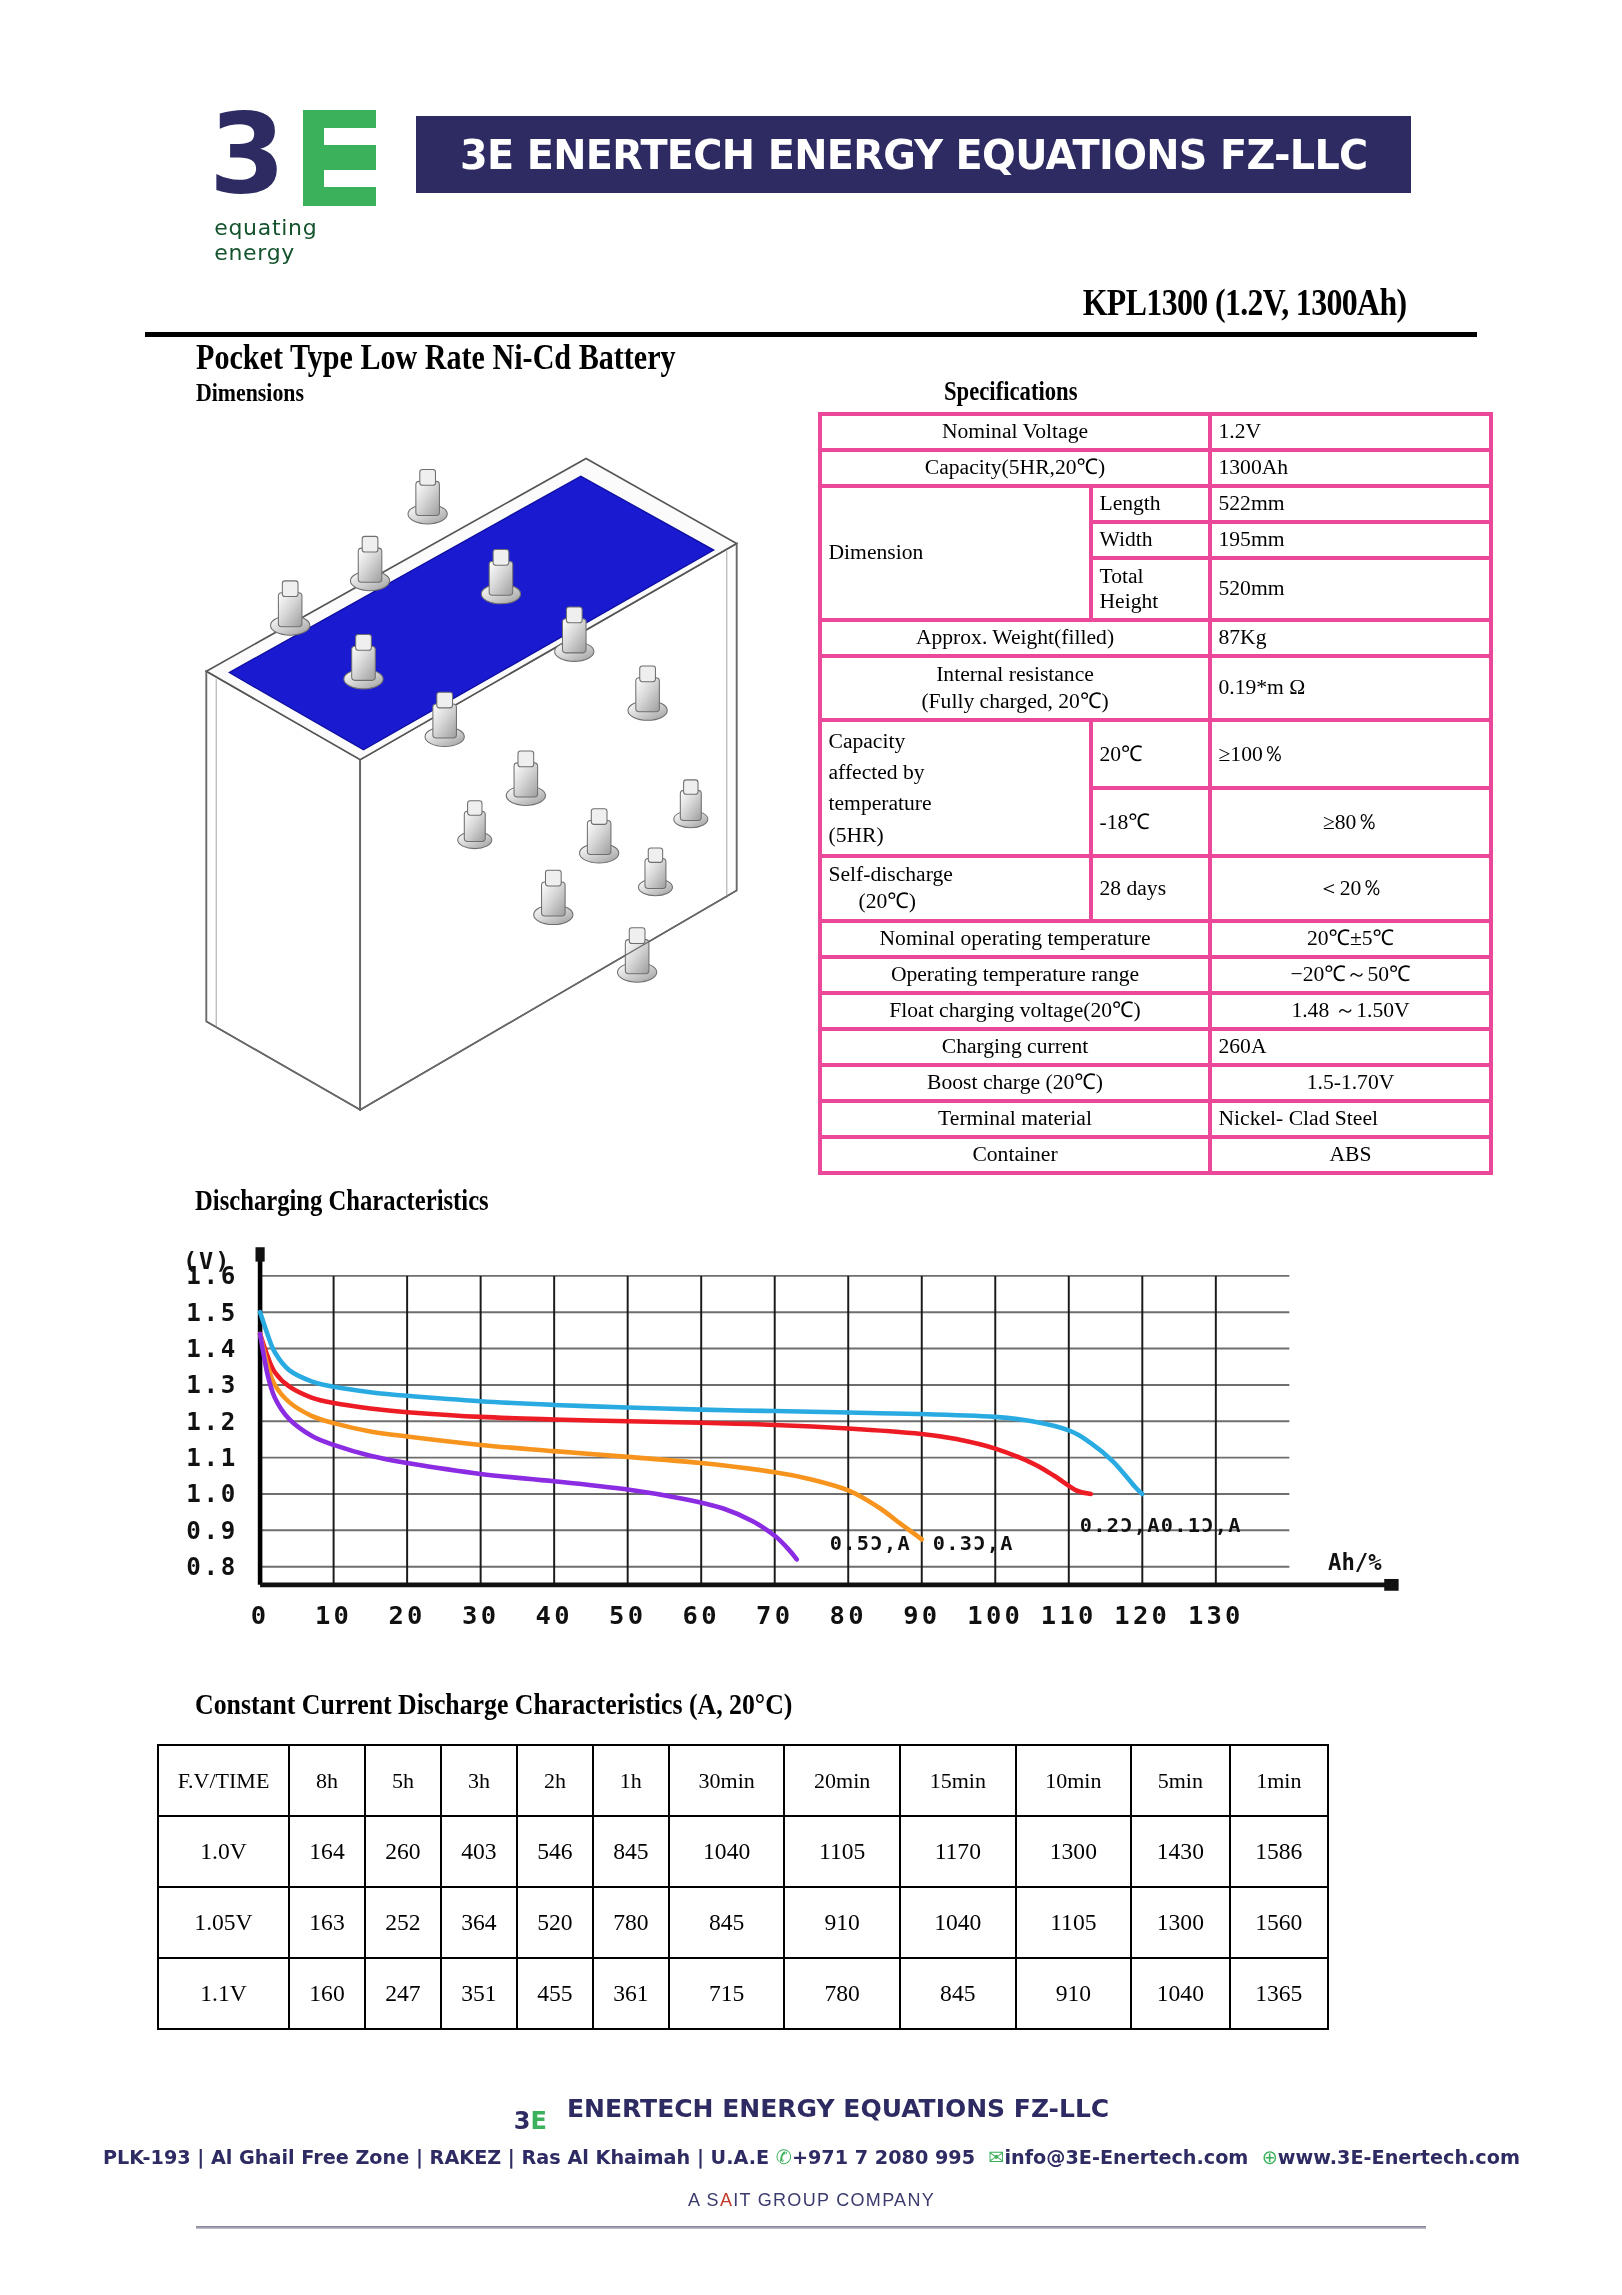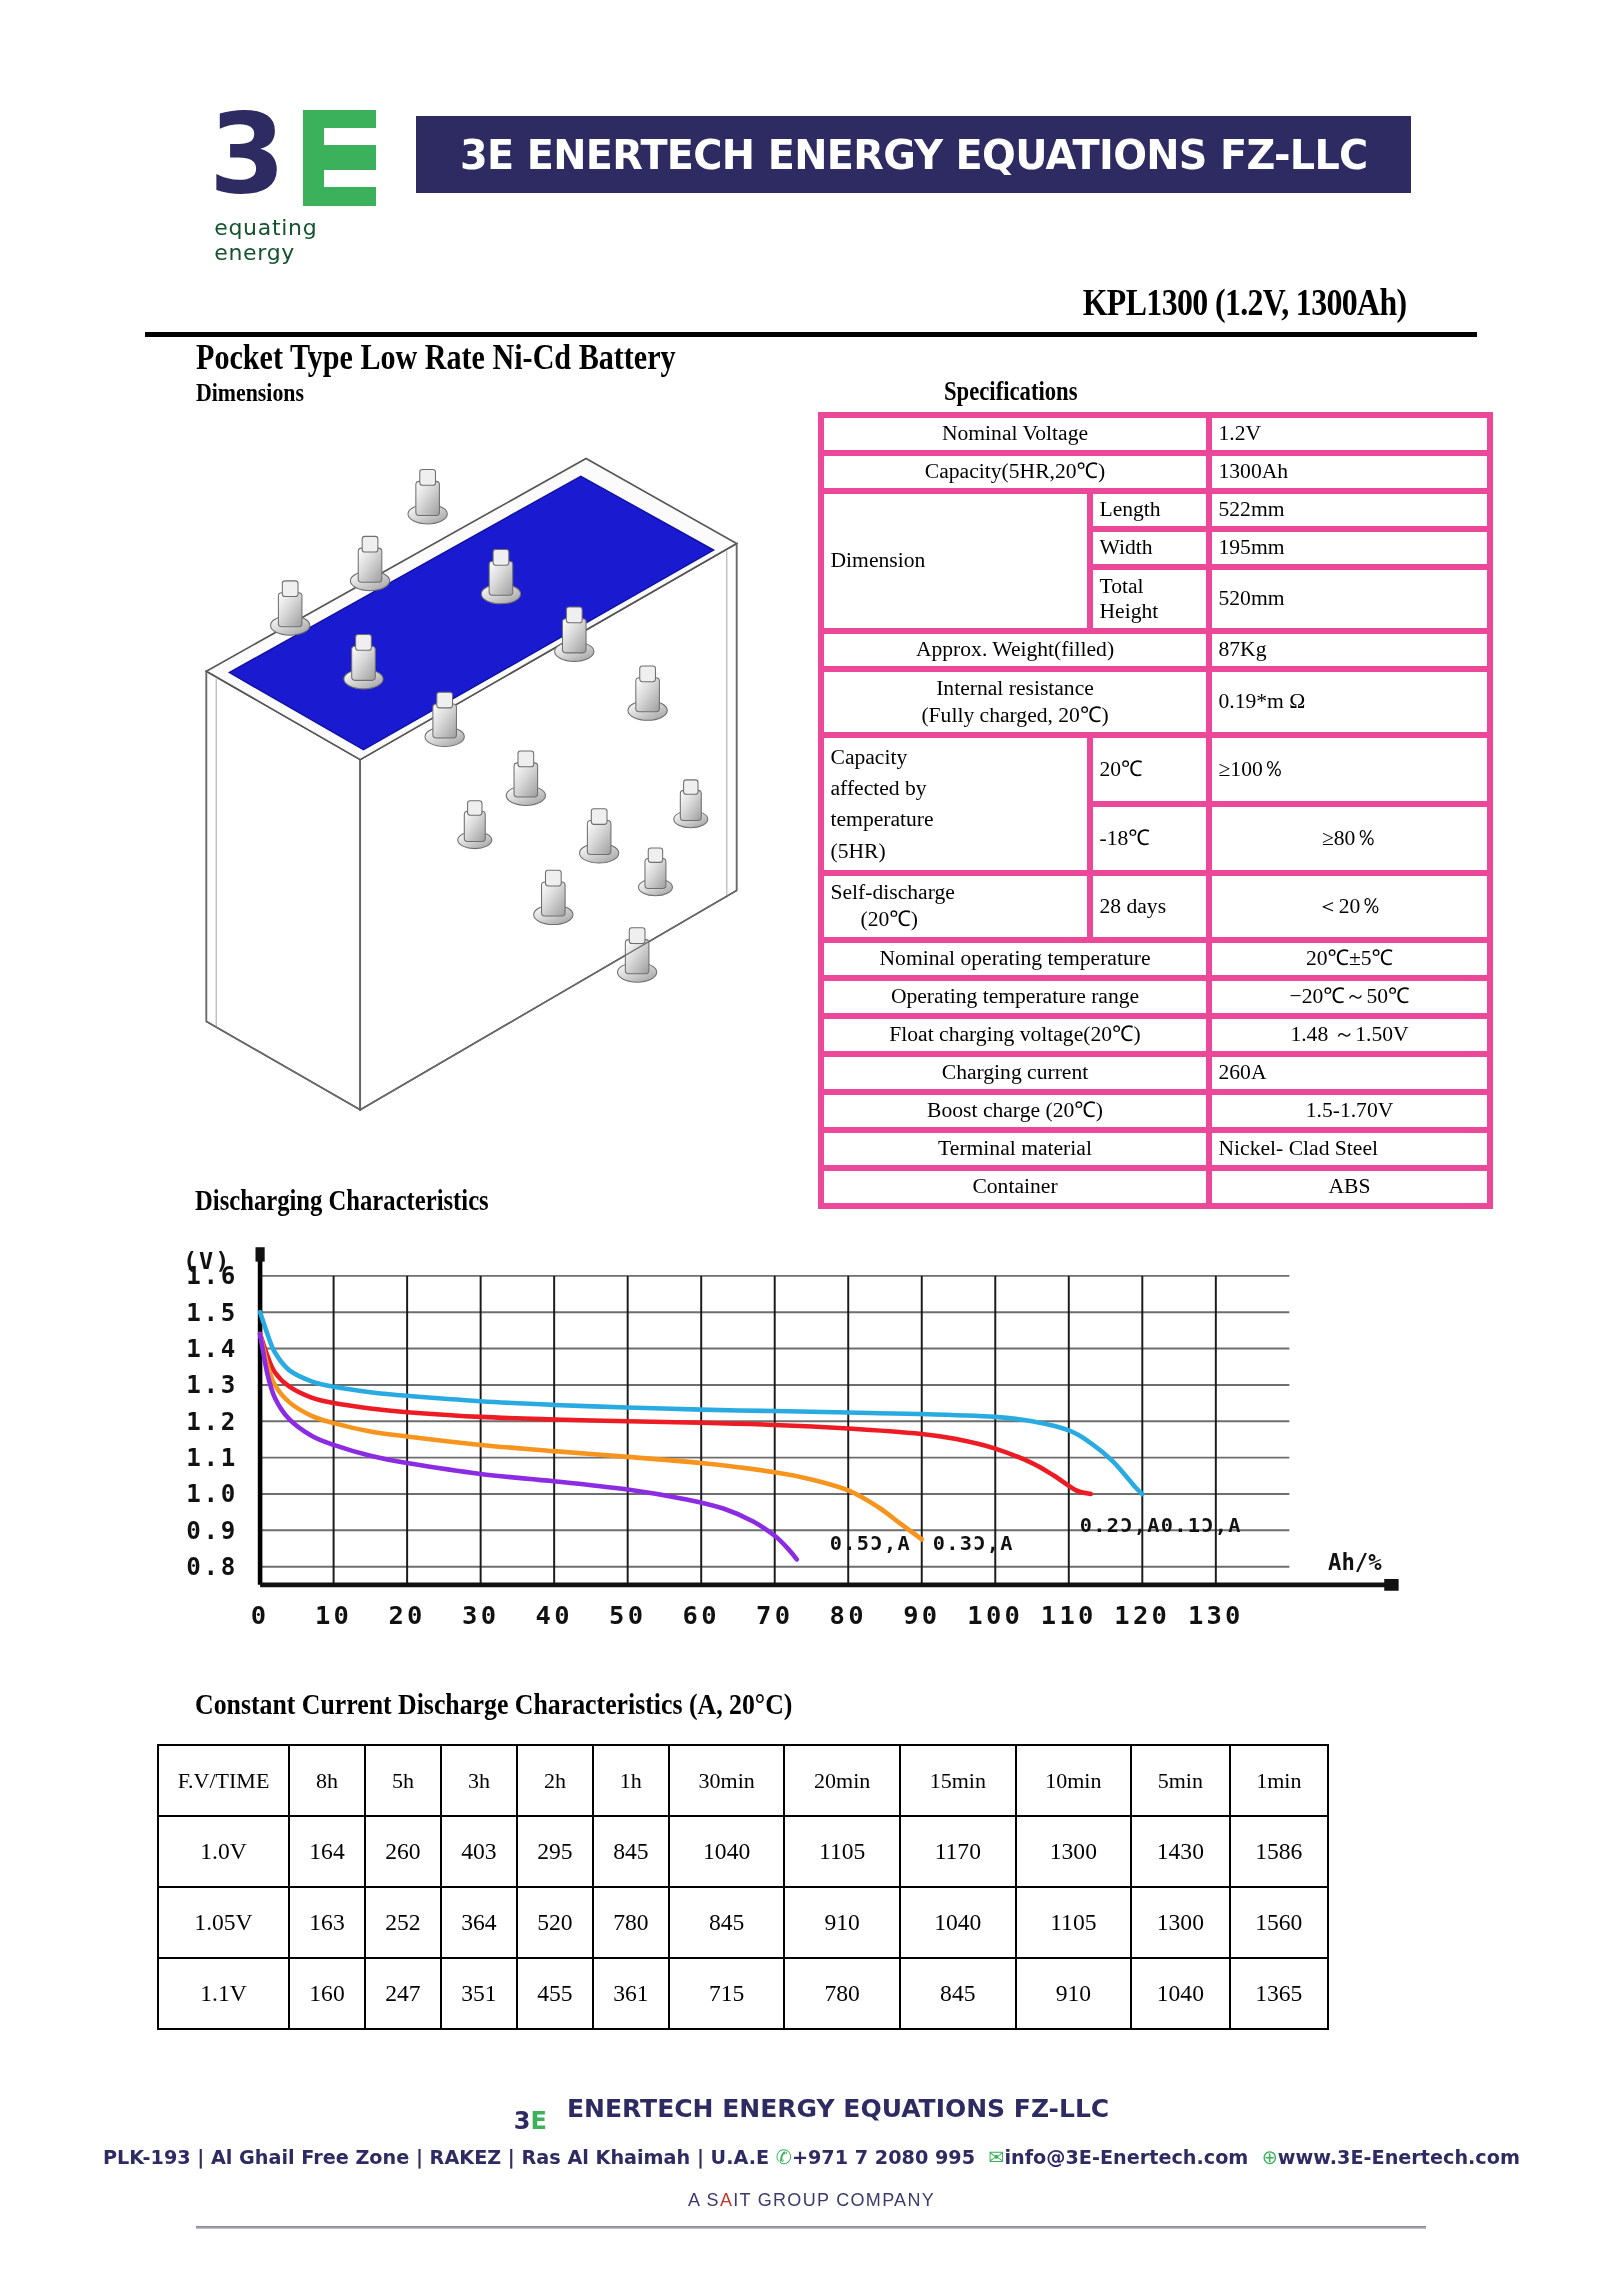--- a/index.html
+++ b/index.html
@@ -86,21 +86,21 @@
 
   
   .spec-table {
     position:absolute; left:818px; top:412px;
     width:675px;
     border-collapse:collapse;
     font-family:"Liberation Serif", serif;
     font-size:21.6px;
   }
   .spec-table td {
-    border:6px solid #ec4899;
+    border:4px solid #ec4899;
     padding:3.3px 6.5px;
     vertical-align:middle;
     line-height:1.18;
     margin-left:28px;
   }
   .sp-label { text-align:center; }
   .sp-label-l { text-align:left; padding-left:17px; }
   .sp-val { text-align:left; padding-left:7.9px; width:281px; }
   .sp-val-c { text-align:center; width:281px; }
   .sp-sub { text-align:left; padding-left:17px; width:119px; }
@@ -476,21 +476,21 @@
           <td>15min</td>
           <td>10min</td>
           <td>5min</td>
           <td>1min</td>
         </tr>
         <tr>
           <td class="fv cc-low">1.0V</td>
           <td>164</td>
           <td>260</td>
           <td>403</td>
-          <td>295</td>
+          <td>546</td>
           <td>845</td>
           <td>1040</td>
           <td>1105</td>
           <td>1170</td>
           <td>1300</td>
           <td>1430</td>
           <td>1586</td>
         </tr>
         <tr>
           <td class="fv">1.05V</td>

